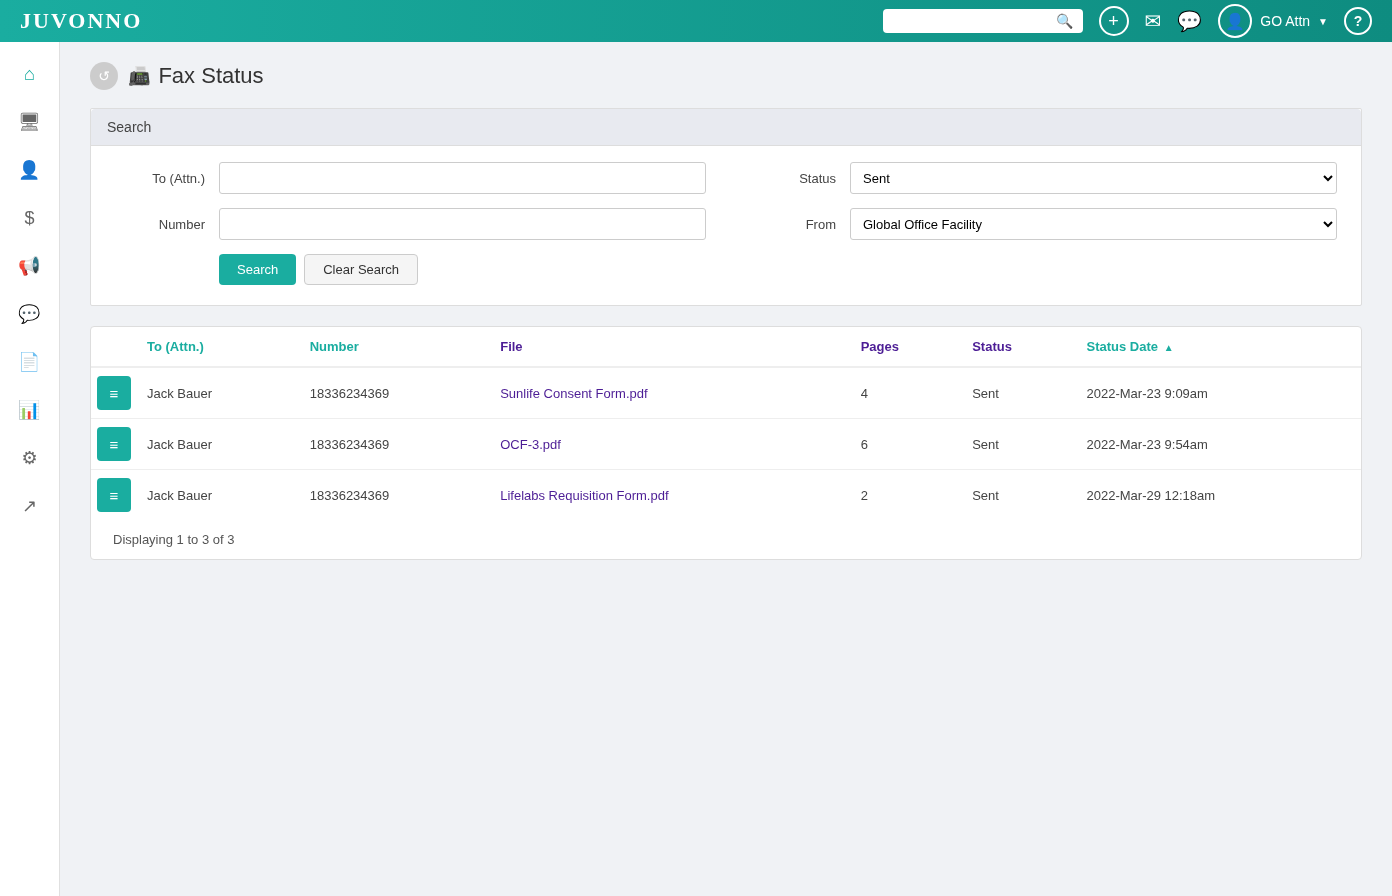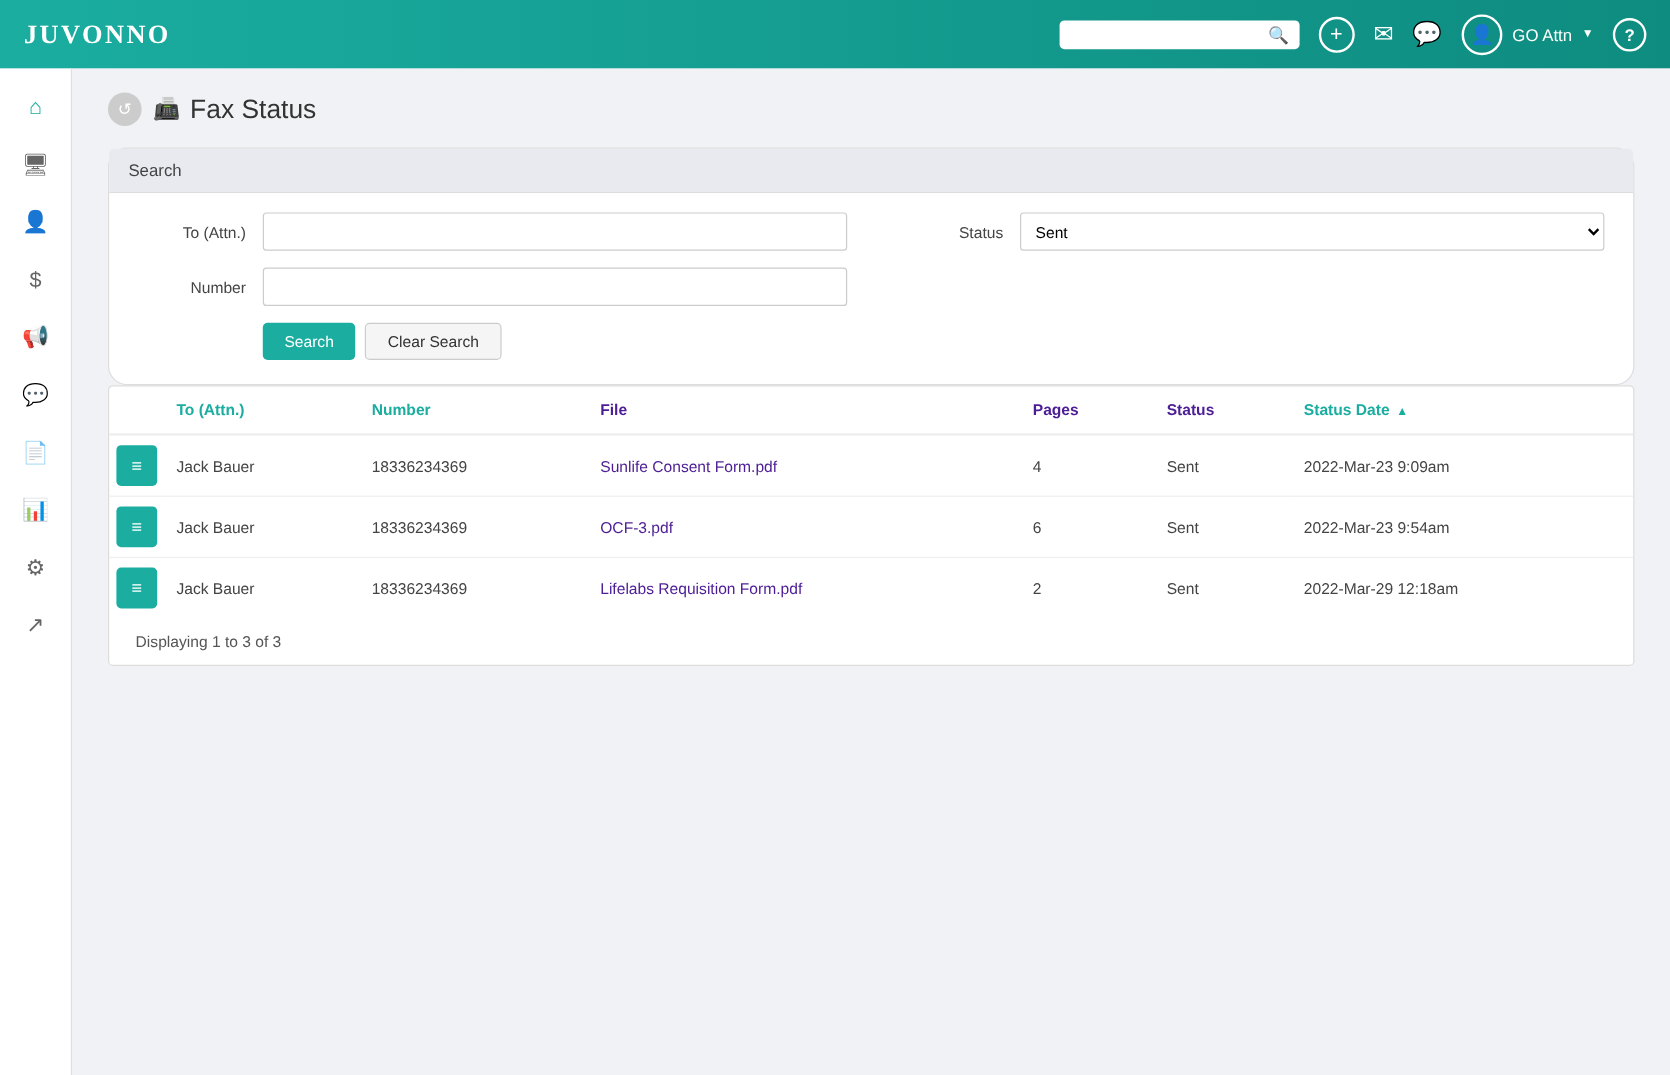--- a/index.html
+++ b/index.html
@@ -1,21 +1,21 @@
 <!DOCTYPE html>
 <html><head>
   <meta charset="utf-8">
   <style>
     * { box-sizing: border-box; margin: 0; padding: 0; }
     body { font-family: Arial, sans-serif; font-size: 14px; background: #f0f2f5; display: flex; flex-direction: column; height: 100vh; overflow: hidden; }
 
     
     .topnav {
       background: linear-gradient(to right, #1aada0, #0e8c80);
-      height: 57px;
+      height: 42px;
       display: flex;
       align-items: center;
       padding: 0 20px;
       gap: 16px;
       flex-shrink: 0;
     }
     .topnav-logo {
       color: white;
       font-size: 22px;
       font-weight: bold;
@@ -142,21 +142,22 @@
       color: #333;
       display: flex;
       align-items: center;
       gap: 8px;
     }
 
     
     .search-panel {
       background: white;
       border: 1px solid #ddd;
-      border-radius: 16px;
+      border-radius: 2px;
+      margin-bottom: 20px;
     }
     .search-panel-header {
       background: #e8eaf0;
       padding: 10px 16px;
       font-size: 14px;
       color: #444;
       border-bottom: 1px solid #ddd;
       border-radius: 4px 4px 0 0;
     }
     .search-panel-body {
@@ -357,20 +358,26 @@
               <option>Failed</option>
               <option>Pending</option>
             </select>
           </div>
 
           <div class="form-row">
             <label class="form-label">Number</label>
             <input class="form-input" type="text" value="" style="">
           </div>
 
+          <div class="form-row">
+            <label class="form-label">From</label>
+            <select class="form-select">
+              <option selected="">Global Office Facility</option>
+            </select>
+          </div>
 
           <div class="search-buttons">
             <button class="btn-search">Search</button>
             <button class="btn-clear">Clear Search</button>
           </div>
         </div>
       </div>
     </div>
 
     <div class="table-container">

